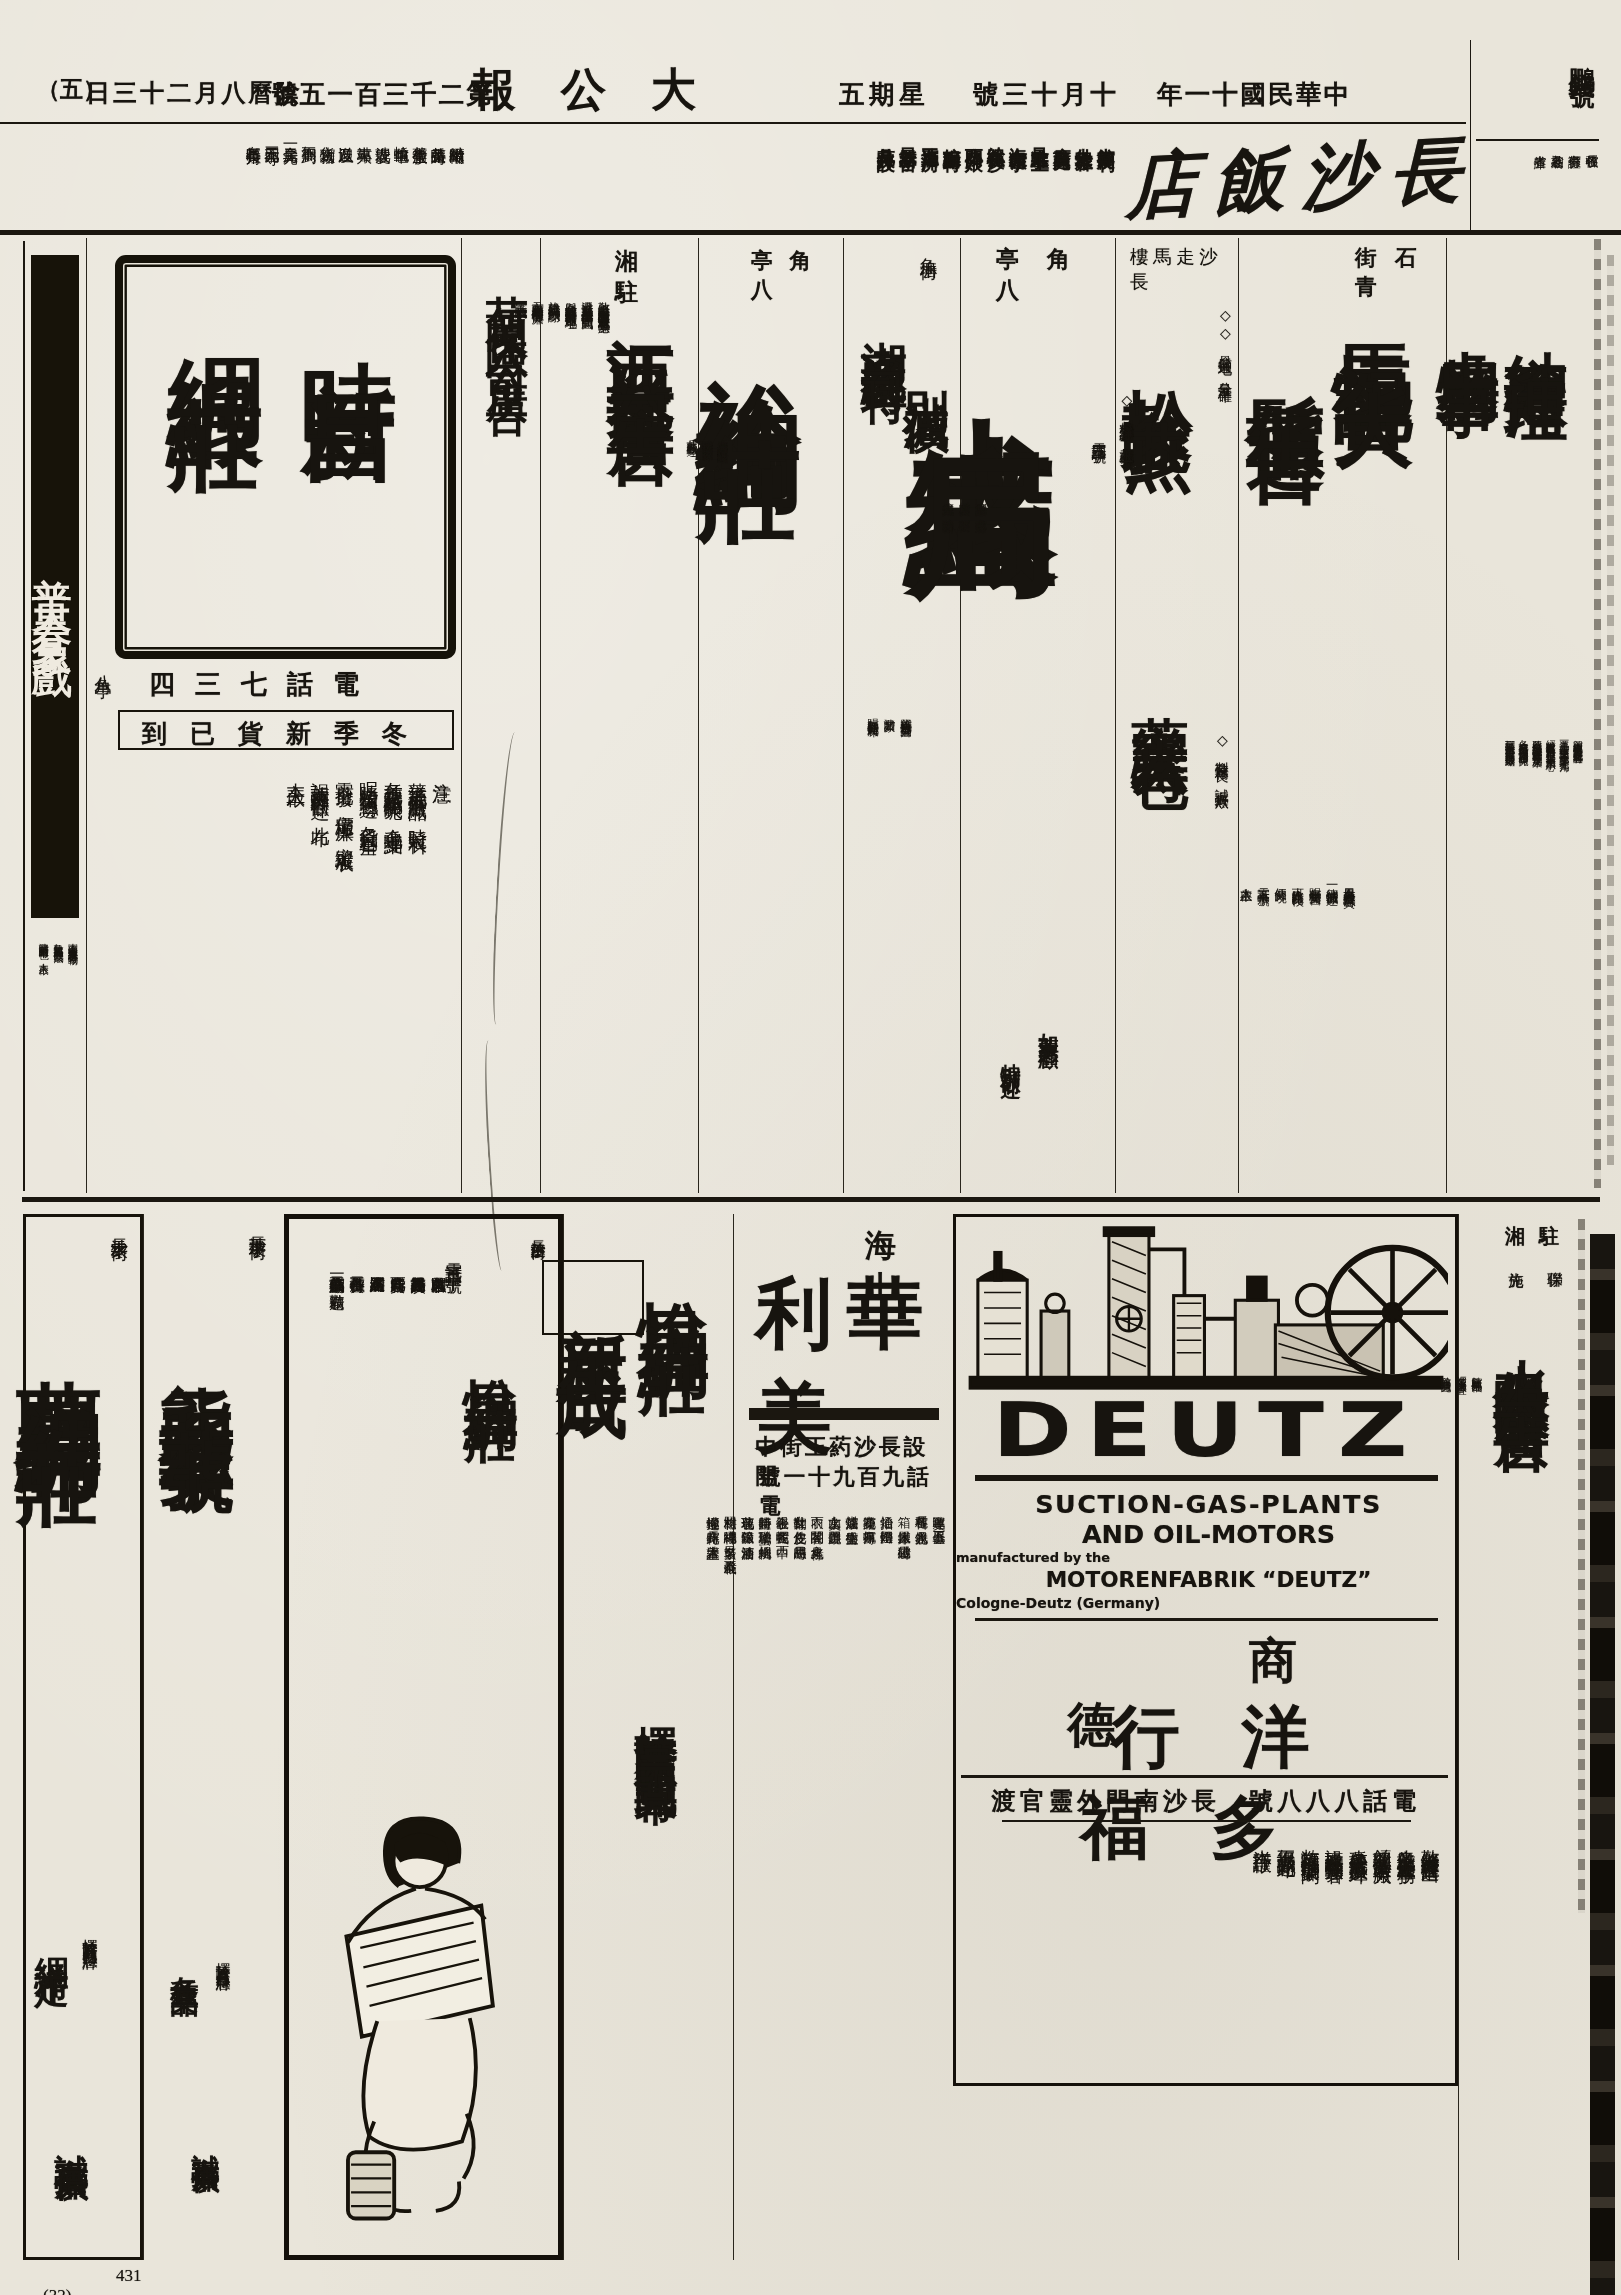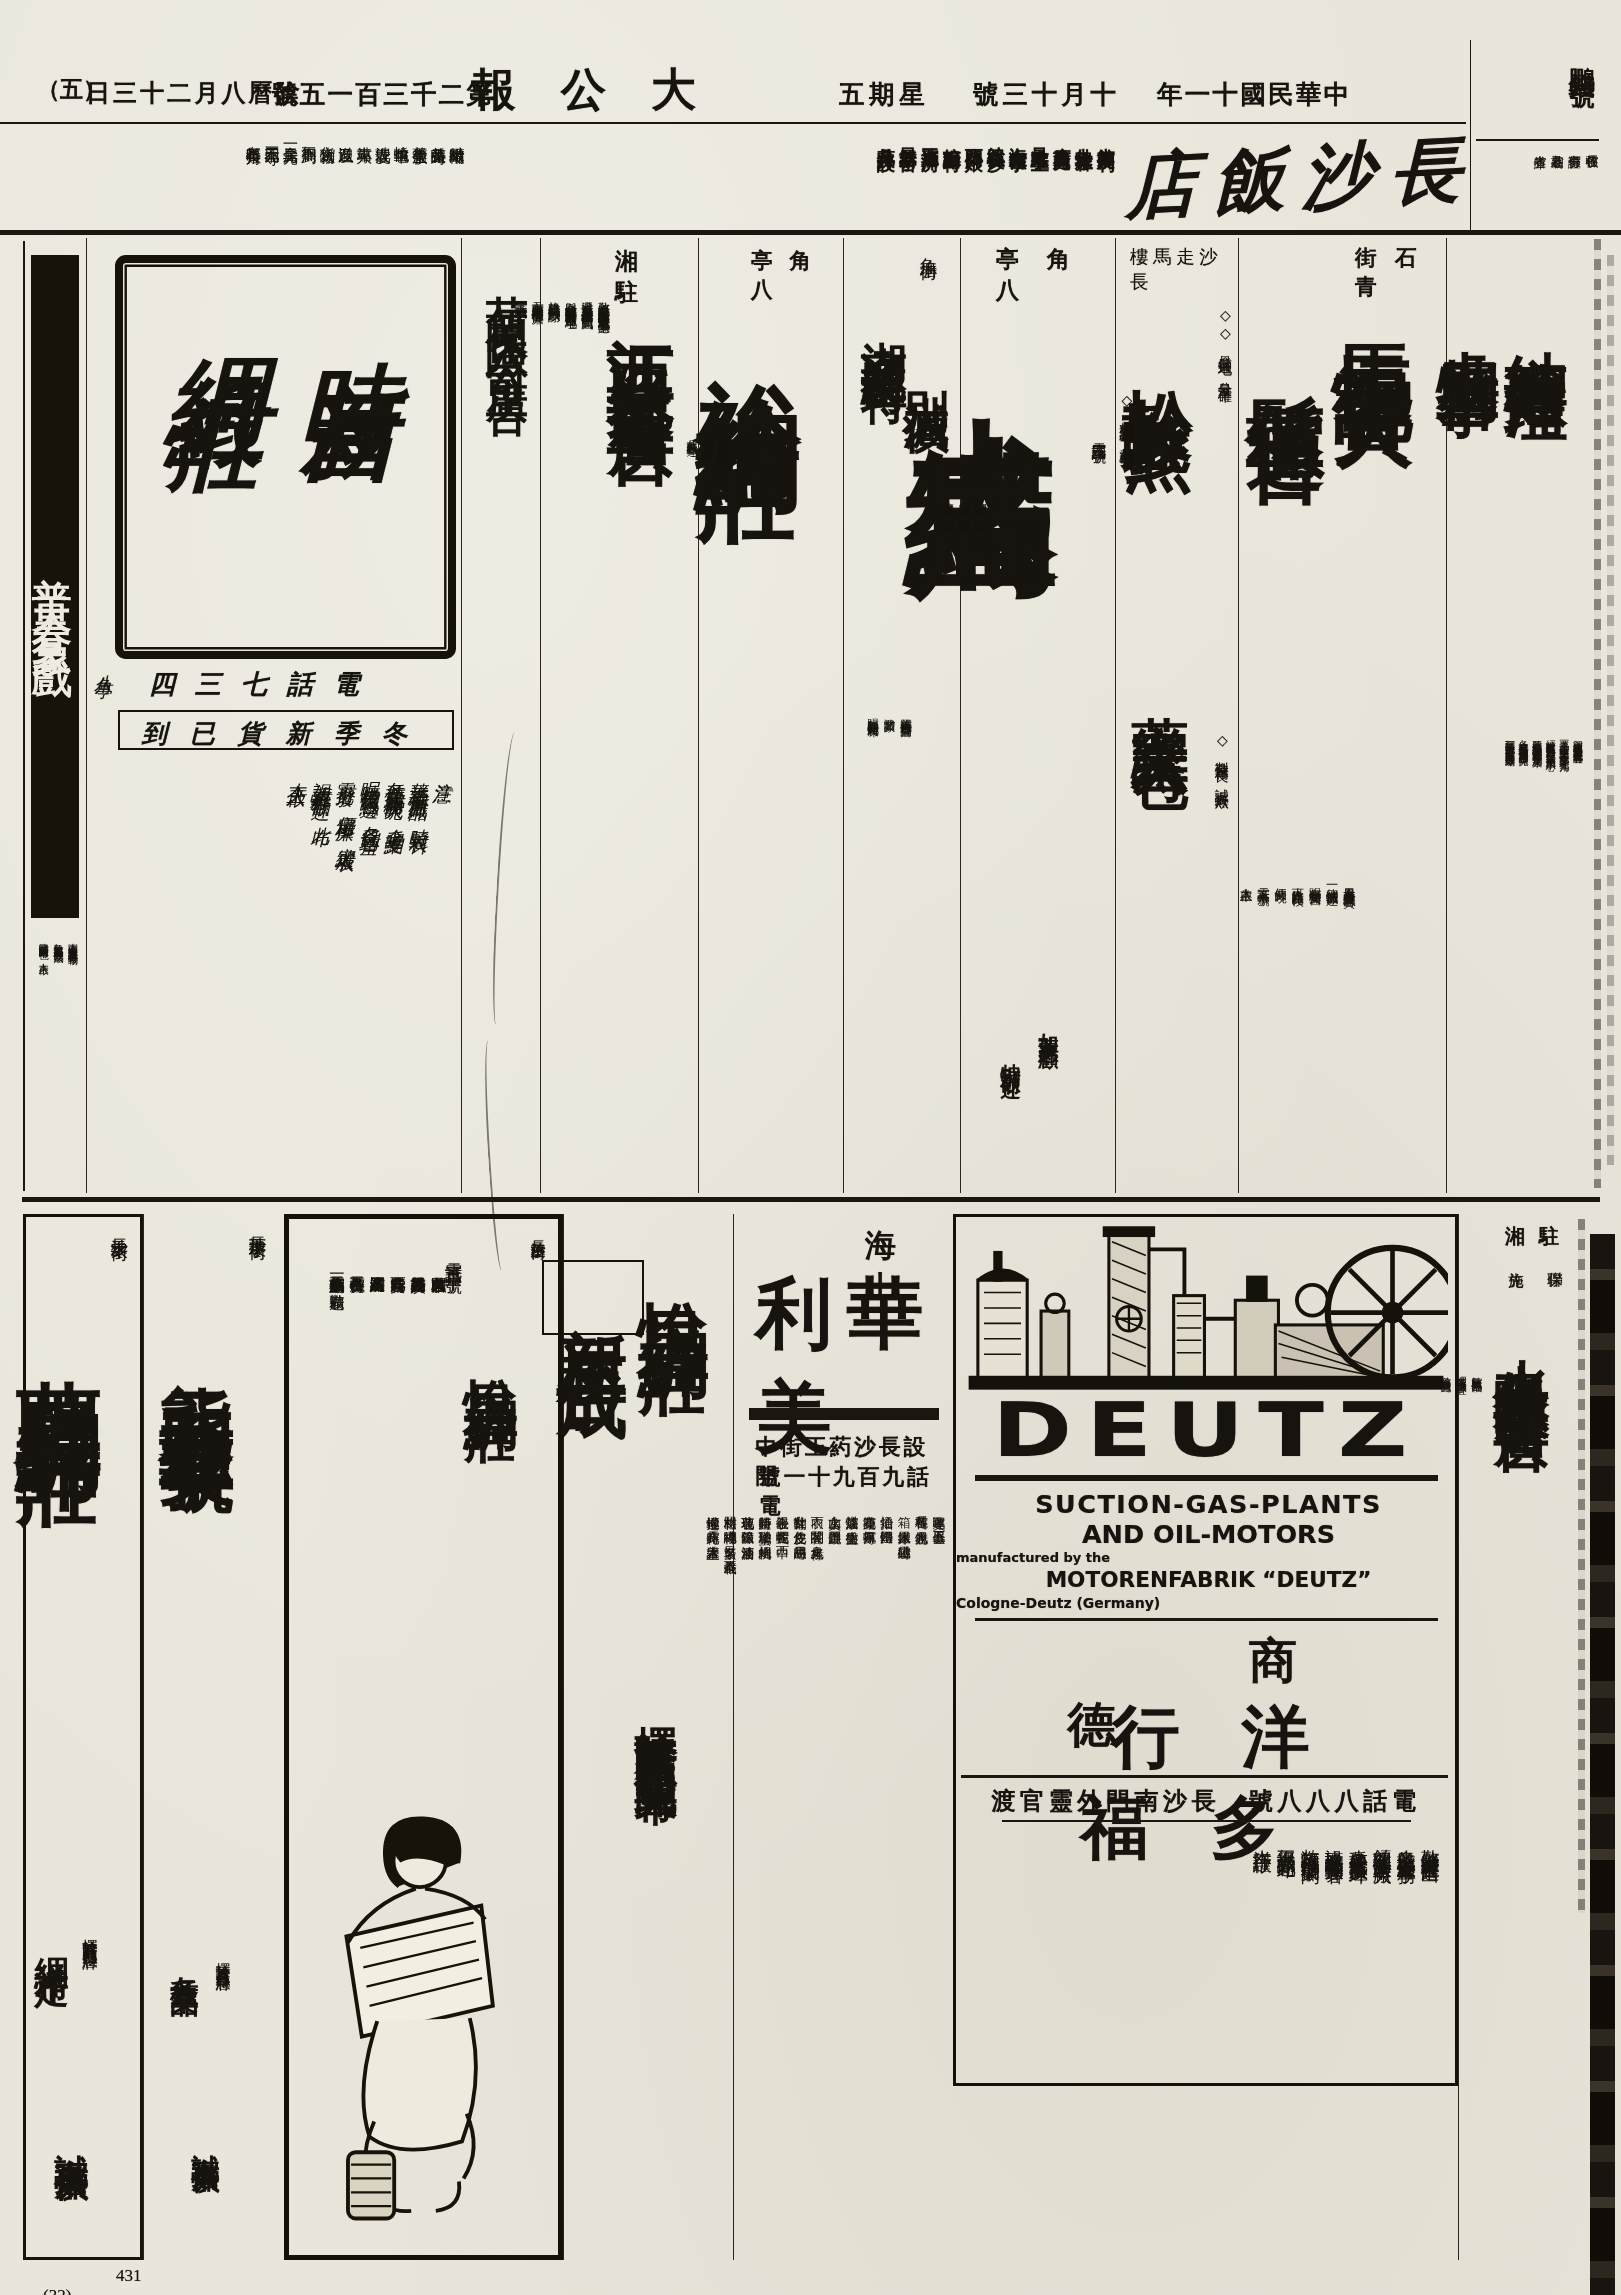--- a/index.html
+++ b/index.html
@@ -101,21 +101,21 @@
 
   <div class="abs" style="left:23px;top:241px;width:63px;height:950px;border-left:2.3px double #1b1710;">
     <div class="v blackbanner ink" style="position:absolute;left:6.2px;top:14px;width:48px;height:663px;font-size:40px;font-weight:bold;letter-spacing:20px;padding-top:17px;text-align:center;">普天春象戲</div>
     <div class="cols abs smallnote" style="left:4.6px;top:694px;width:52px;height:247px;font-size:10px;">
         <div class="col ">本園由漢搬來大象幷猴及各種希奇動物</div>
         <div class="col ">魚雜無數並扮人馬戲大變戲法</div>
         <div class="col ">諸君賜顧請至本園可也 本主人啟</div>
       </div>
   </div>
 
-  <div class="abs adbox" style="left:86px;top:238px;width:375px;height:955px;font-style:italic;">
+  <div class="abs adbox" style="left:86px;top:238px;width:375px;height:955px;">
     <div class="abs frame-ornate" style="left:28px;top:17px;width:341px;height:404px;">
       <div class="cols" style="width:100%;height:100%;padding:20px 31px;">
         <div class="col ink" style="font-size:96px;font-weight:bold;letter-spacing:18.5px;">時新昌</div>
         <div class="col ink" style="font-size:96px;font-weight:bold;letter-spacing:18.5px;">綢緞莊</div>
       </div>
     </div>
     <div class="v ink" style="position:absolute;left:4.6px;top:423px;font-size:17px;letter-spacing:3.1px;">八角亭</div>
     <div class="abs ink" style="left:62px;top:429px;font-size:26px;font-weight:bold;letter-spacing:20px;">四三七話電</div>
     <div class="abs banner-box ink" style="left:31px;top:472px;width:336px;height:40px;font-size:25px;font-weight:bold;letter-spacing:23px;padding-top:4.6px;">到已貨新季冬</div>
     <div class="cols abs" style="left:23px;top:529px;width:346px;height:417px;font-size:19px;line-height:1.12;letter-spacing:2.3px;">

